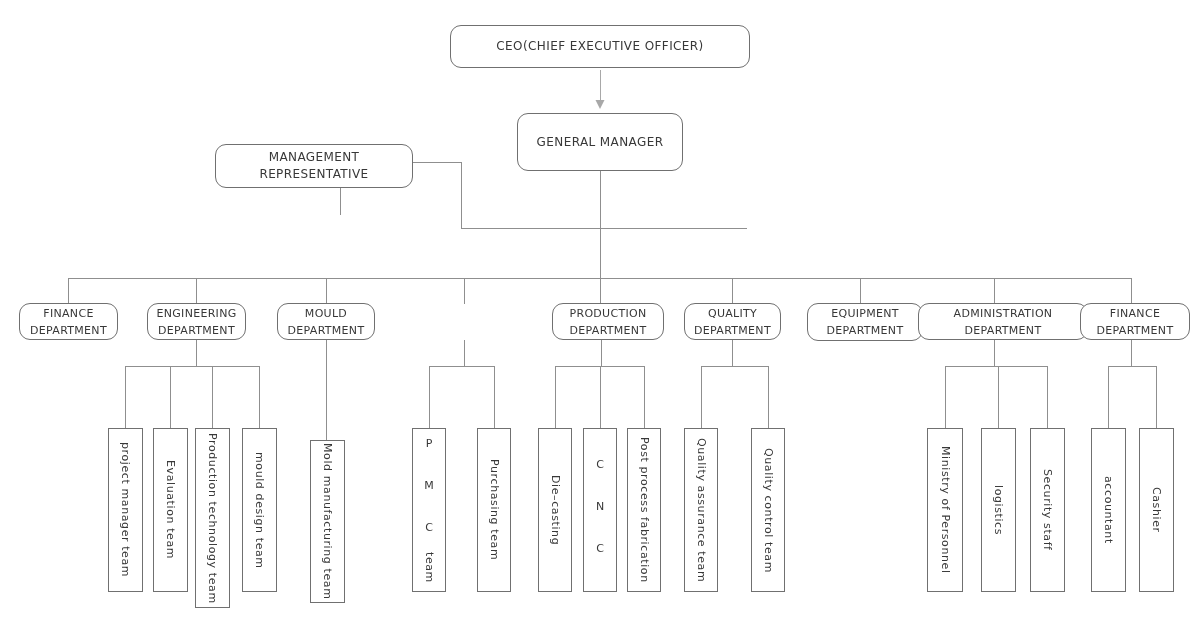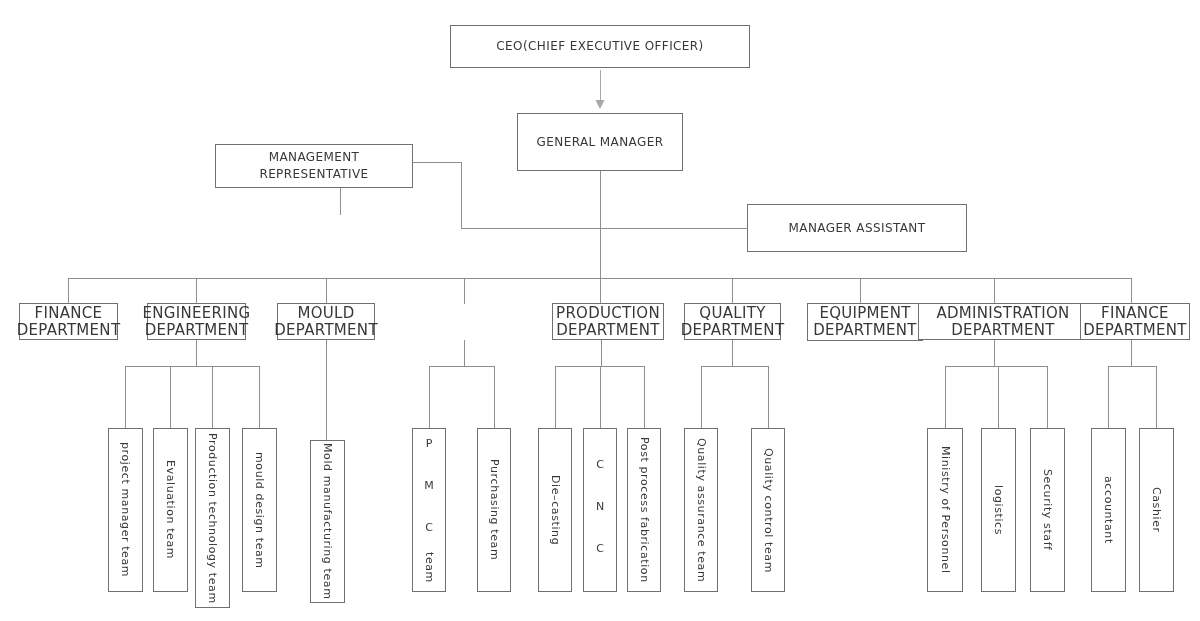--- a/index.html
+++ b/index.html
@@ -13,22 +13,22 @@
   svg.wires line, svg.wires polyline { stroke:#8f8f8f; stroke-width:1; fill:none; shape-rendering:crispEdges; }
   svg.wires .arrowline { stroke:#a8a8a8; }
   svg.wires .arrowhead { fill:#a8a8a8; stroke:none; shape-rendering:auto; }
 
   .box {
     position:absolute; box-sizing:border-box;
     border:1px solid #707070; background:#ffffff;
     display:flex; align-items:center; justify-content:center;
     text-align:center;
   }
-  .hbox { flex-direction:column; font-size:12px; line-height:17px; letter-spacing:0.4px; }
-  .hbox.dept { font-size:15px; letter-spacing:0.3px; }
+  .hbox { flex-direction:column; font-size:12px; line-height:17px; letter-spacing:0.4px;border-radius:11px; }
+  .hbox.dept { font-size:11px; letter-spacing:0.3px; }
   .vbox {
     writing-mode:vertical-rl; text-orientation:mixed;
     font-size:11px; letter-spacing:0.6px;
   }
   .vbox .up { text-orientation:upright; letter-spacing:8px; }
   .vbox .tail { margin-inline-start:10px; }
   .line { display:block; }
 </style>
 </head>
 <body>
@@ -108,23 +108,20 @@
   <div class="box hbox" style="left:517px;top:113px;width:166px;height:58px">
     <span class="line">GENERAL MANAGER</span>
   </div>
 
   <div class="box hbox" style="left:215px;top:144px;width:198px;height:44px">
     <span class="line">MANAGEMENT</span>
     <span class="line">REPRESENTATIVE</span>
   </div>
 
 
-  <div class="box hbox" style="left:747px;top:204px;width:220px;height:48px">
-    <span class="line">MANAGER ASSISTANT</span>
-  </div>
 
   <div class="box hbox dept" style="left:19px;top:303px;width:99px;height:37px">
     <span class="line">FINANCE</span>
     <span class="line">DEPARTMENT</span>
   </div>
   <div class="box hbox dept" style="left:147px;top:303px;width:99px;height:37px">
     <span class="line">ENGINEERING</span>
     <span class="line">DEPARTMENT</span>
   </div>
   <div class="box hbox dept" style="left:277px;top:303px;width:98px;height:37px">

